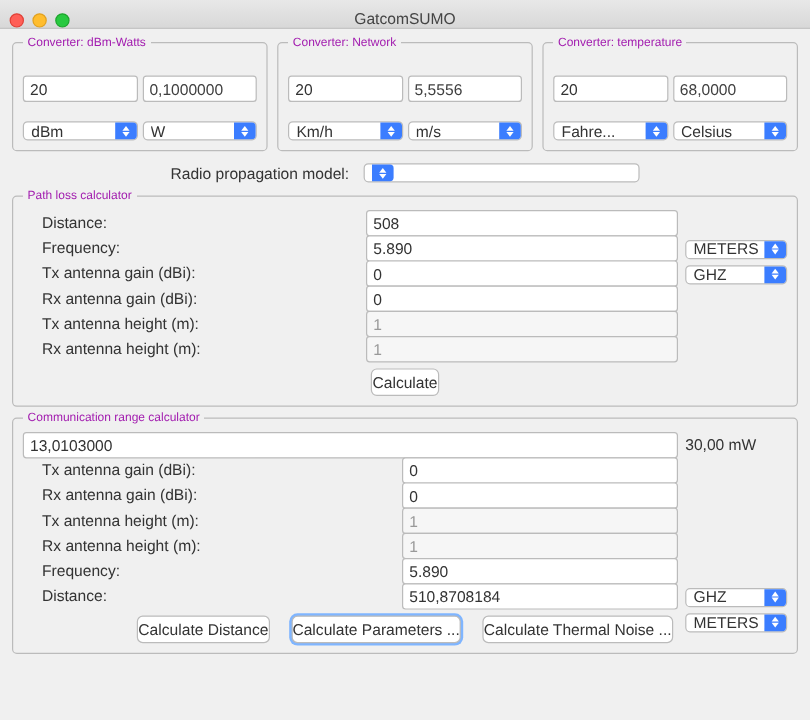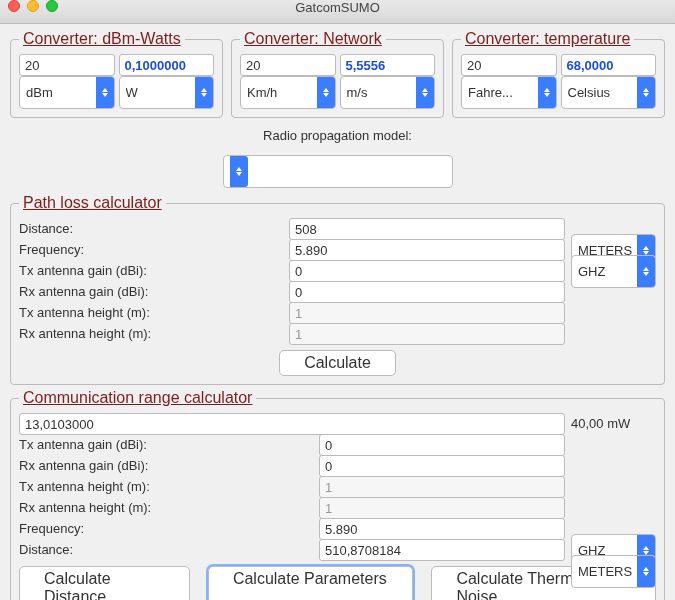--- a/index.html
+++ b/index.html
@@ -10,21 +10,21 @@
     color: #333;
     width: 675px;
     height: 600px;
     overflow: hidden;
   }
   .titlebar {
     height: 24px;
     background: linear-gradient(#e8e8e8, #d8d8d8);
     border-bottom: 1px solid #bbb;
     display: flex;
-    align-items: flex-start;
+    align-items: flex-end;
     padding: 0 8px;
     position: relative;
   }
   .traffic { display: flex; gap: 7px; position: absolute; left: 8px; }
   .tl { width: 12px; height: 12px; border-radius: 50%; }
   .tl.red { background: #ff5f57; border: 0.5px solid #e14137; }
   .tl.yel { background: #ffbd2e; border: 0.5px solid #e1a11f; }
   .tl.grn { background: #28c940; border: 0.5px solid #1da52d; }
   .title { flex: 1; text-align: center; font-size: 13px; color: #444; }
   .content { padding: 6px 10px; }
@@ -46,68 +46,68 @@
     background: #fff;
   }
   .tab:last-child { border-right: none; }
   .tab.active { background: #4a90ff; color: #fff; }
   fieldset {
     border: 1px solid #bbb;
     border-radius: 4px;
     padding: 6px 8px 8px;
     margin-bottom: 4px;
   }
-  legend { font-size: 16px; color: #7f1d1d; padding: 0 4px; text-decoration: underline; }
+  legend { font-size: 10px; color: #a21caf; padding: 0 4px; }
   .convrow { display: flex; gap: 8px; }
   .convrow fieldset { flex: 1; }
-  .row2 { display: flex; gap: 4px; margin-top: 0; justify-content: center; }
+  .row2 { display: flex; gap: 4px; margin-top: 16px; justify-content: center; }
   .input {
     border: 1px solid #bbb;
     border-radius: 3px;
     padding: 3px 5px;
     background: #fff;
     font-size: 13px;
     height: 22px;
   }
-  .input.grey { color: #1d4ed8; font-weight: bold; }
+  .input.grey { color: #404040; }
   .input.ro { background: #f6f6f6; color: #999; }
   .select {
     display: flex;
     align-items: center;
     border: 1px solid #bbb;
     border-radius: 4px;
     padding: 0 0 0 6px;
     background: #fff;
-    height: 33px;
+    height: 16px;
     position: relative;
   }
   .select .sval { flex: 1; white-space: nowrap; overflow: hidden; }
   .selbtn {
     width: 18px; height: 100%;
     background: #3b7dff;
     border-radius: 0 3px 3px 0;
     display: flex; flex-direction: column;
     align-items: center; justify-content: center; gap: 1px;
   }
   .selbtn .up, .selbtn .dn {
     width: 0; height: 0;
     border-left: 3px solid transparent;
     border-right: 3px solid transparent;
   }
   .selbtn .up { border-bottom: 4px solid #fff; }
   .selbtn .dn { border-top: 4px solid #fff; }
-  .modelrow { display: flex; align-items: center; justify-content: center; gap: 12px; margin: 6px 0; flex-direction: column; }
+  .modelrow { display: flex; align-items: center; justify-content: center; gap: 12px; margin: 6px 0; }
   .formrow { display: flex; align-items: center; height: 21px; }
-  .formrow .lbl { width: 270px; }
+  .formrow .lbl { width: 270px; margin-left: 16px; }
   .formrow .input { flex: 1; }
   .formrow .unitsel { width: 85px; margin-left: 6px; margin-top: 44px; }
   .btnrow { display: flex; justify-content: center; gap: 18px; margin-top: 6px; }
   .button {
     background: #fff; border: 1px solid #bbb; border-radius: 5px;
-    padding: 3px 24px; font-size: 16px; cursor: default;
+    padding: 3px 0; font-size: 13px; cursor: default;
   }
   .button.focus { box-shadow: 0 0 0 2px #7fb5ff; }
   .mwnote { width: 85px; text-align: left; margin-left: 6px; }
   .w50 { width: 50%; }
 </style>
 </head>
 <body>
 
 <div class="titlebar">
   <div class="traffic">
@@ -251,21 +251,21 @@
     </div>
     <div class="btnrow">
       <div class="button">Calculate</div>
     </div>
   </fieldset>
 
   <fieldset>
     <legend>Communication range calculator</legend>
     <div class="formrow">
       <div class="input">13,0103000</div>
-      <div class="mwnote">40,00 mW</div>
+      <div class="mwnote">30,00 mW</div>
     </div>
     <div class="formrow">
       <span class="lbl" style="width:300px">Tx antenna gain (dBi):</span>
       <div class="input">0</div>
       <div class="mwnote"></div>
     </div>
     <div class="formrow">
       <span class="lbl" style="width:300px">Rx antenna gain (dBi):</span>
       <div class="input">0</div>
       <div class="mwnote"></div>

